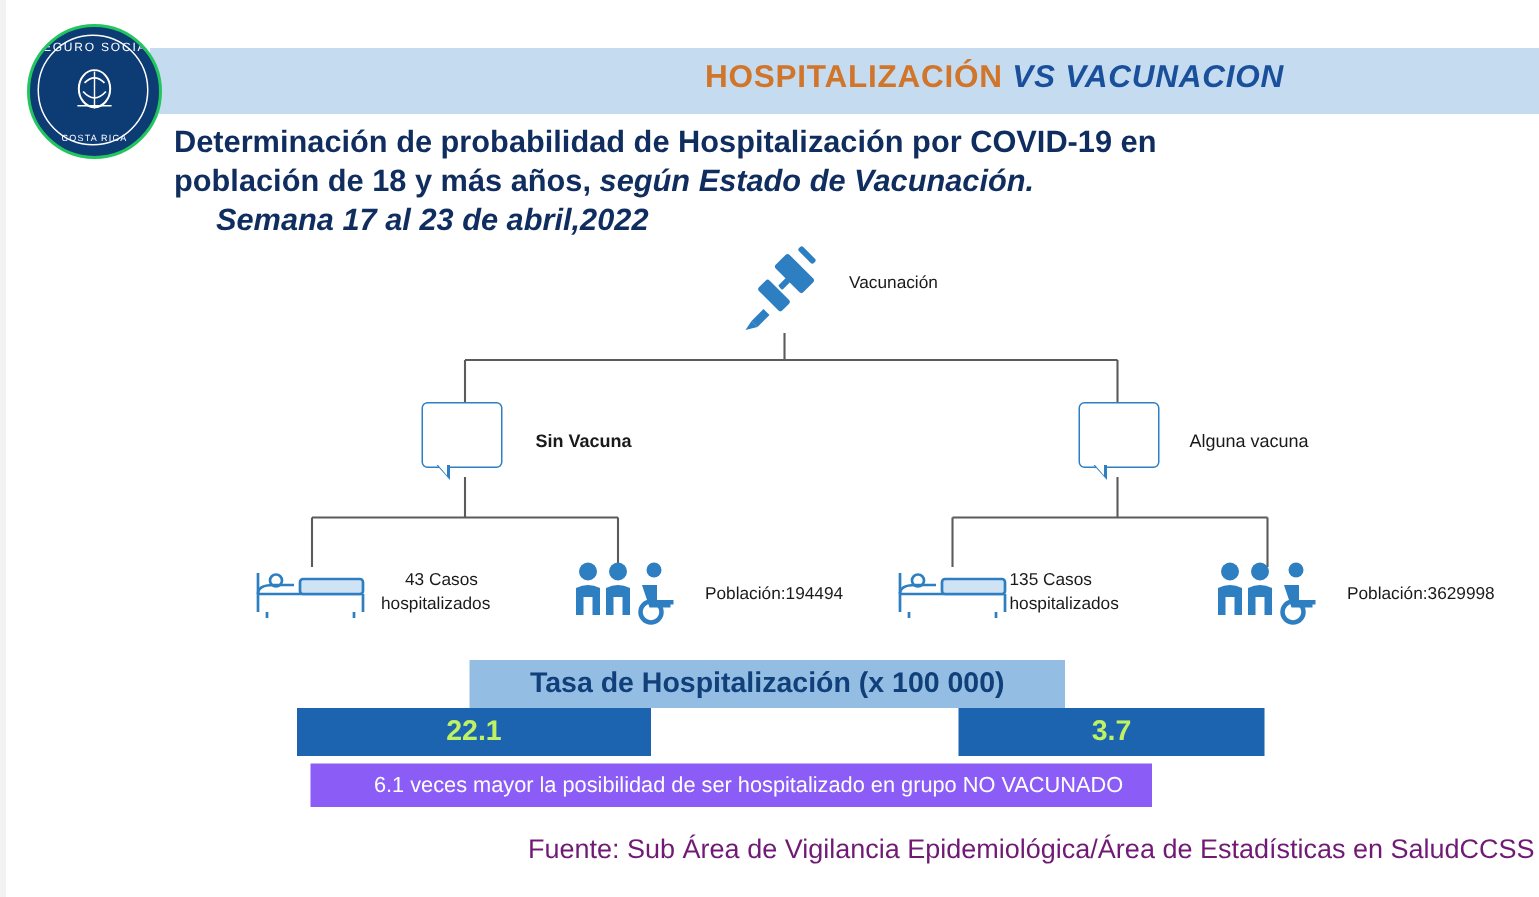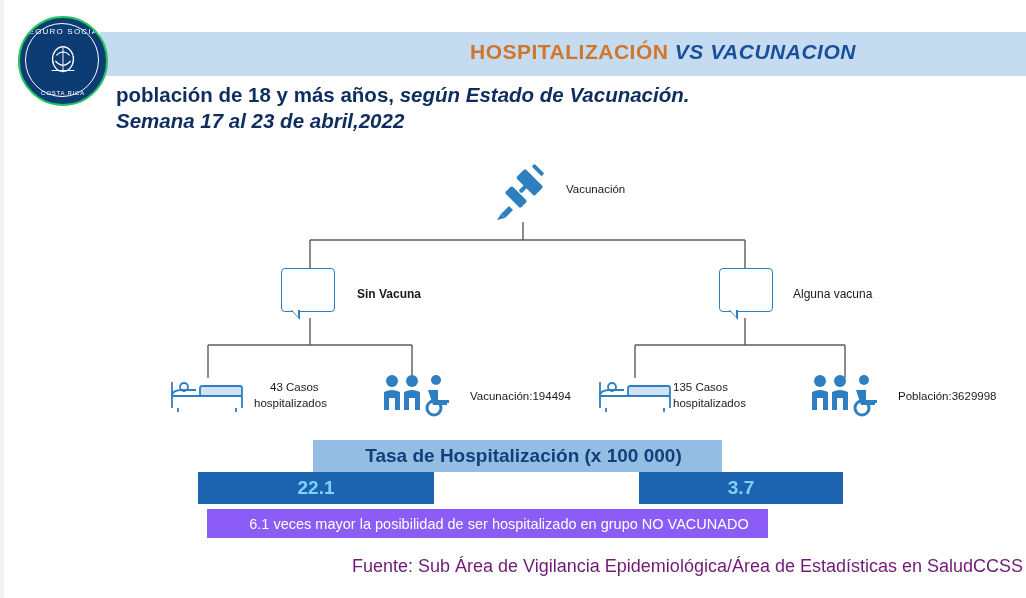--- a/index.html
+++ b/index.html
@@ -84,21 +84,21 @@
     width: 800px;
     color: #0f2d5e;
   }
   .title-line {
     font-size: 20.5px;
     line-height: 26px;
     font-weight: bold;
     white-space: nowrap;
   }
   .title-line .italic { font-style: italic; margin-top: 23px; }
-  .title-line.l3 { font-style: italic; }
+  .title-line.l3 { font-style: italic; margin-left: 28px; }
 
   
   .diagram { position: absolute; left: 0; top: 0; width: 1026px; height: 598px; }
 
   .node-label {
     position: absolute;
     font-size: 11.5px;
     color: #1a1a1a;
     white-space: nowrap;
   }
@@ -142,28 +142,27 @@
     width: 397px;
     height: 32px;
     background: #93bde2;
     color: #103f7a;
     font-size: 19px;
     font-weight: bold;
     display: flex;
     align-items: center;
     justify-content: center;
     white-space: nowrap;
-    padding-left: 12px;
   }
   .rate-box {
     position: absolute;
     top: 472px;
     height: 32px;
     background: #1c63b0;
-    color: #7dd3fc;
+    color: #bef264;
     font-size: 19px;
     font-weight: bold;
     display: flex;
     align-items: center;
     justify-content: center;
   }
   .rate-box.left  { left: 198px; width: 236px; }
   .rate-box.right { left: 639px; width: 204px; }
 
   .red-banner {
@@ -211,20 +210,21 @@
   <svg class="emblem" viewBox="0 0 40 40">
     <ellipse cx="20" cy="18" rx="11" ry="13" fill="none" stroke="#ffffff" stroke-width="1.4"></ellipse>
     <path d="M13 14 q7 -7 14 0" fill="none" stroke="#ffffff" stroke-width="1.2"></path>
     <path d="M12 20 q8 9 16 0" fill="none" stroke="#ffffff" stroke-width="1.2"></path>
     <path d="M20 6 v26" stroke="#ffffff" stroke-width="1"></path>
     <path d="M8 30 h24" stroke="#ffffff" stroke-width="1"></path>
   </svg>
 </div>
 
 <div class="title-block">
+  <div class="title-line l1">Determinación de probabilidad de Hospitalización por COVID-19 en</div>
   <div class="title-line l2"><span>población de 18 y más años, </span><span class="italic">según Estado de Vacunación.</span></div>
   <div class="title-line l3">Semana 17 al 23 de abril,2022</div>
 </div>
 
 <svg class="diagram" viewBox="0 0 1026 598">
   <g stroke="#5b5b5b" stroke-width="1.4" fill="none">
 
     <path d="M523 222 V240"></path>
 
     <path d="M310 240 H745"></path>
@@ -320,21 +320,21 @@
 <div class="speech" style="left:719px; top:268px;"></div>
 
 <div class="node-label" style="left:566px; top:183px;">Vacunación</div>
 
 <div class="node-label big" style="left:357px; top:287px;font-weight:bold;">Sin Vacuna</div>
 <div class="node-label big" style="left:793px; top:287px;">Alguna vacuna</div>
 
 <div class="node-label" style="left:254px; top:381px;margin-left:16px;">43 Casos</div>
 <div class="node-label" style="left:254px; top:397px;">hospitalizados</div>
 
-<div class="node-label" style="left:470px; top:390px;">Vacunación:194494</div>
+<div class="node-label" style="left:470px; top:390px;">Población:194494</div>
 
 <div class="node-label" style="left:673px; top:381px;">135 Casos</div>
 <div class="node-label" style="left:673px; top:397px;">hospitalizados</div>
 
 <div class="node-label" style="left:898px; top:390px;">Población:3629998</div>
 
 <div class="rate-header">Tasa de Hospitalización (x 100 000)</div>
 <div class="rate-box left">22.1</div>
 <div class="rate-box right">3.7</div>
 

